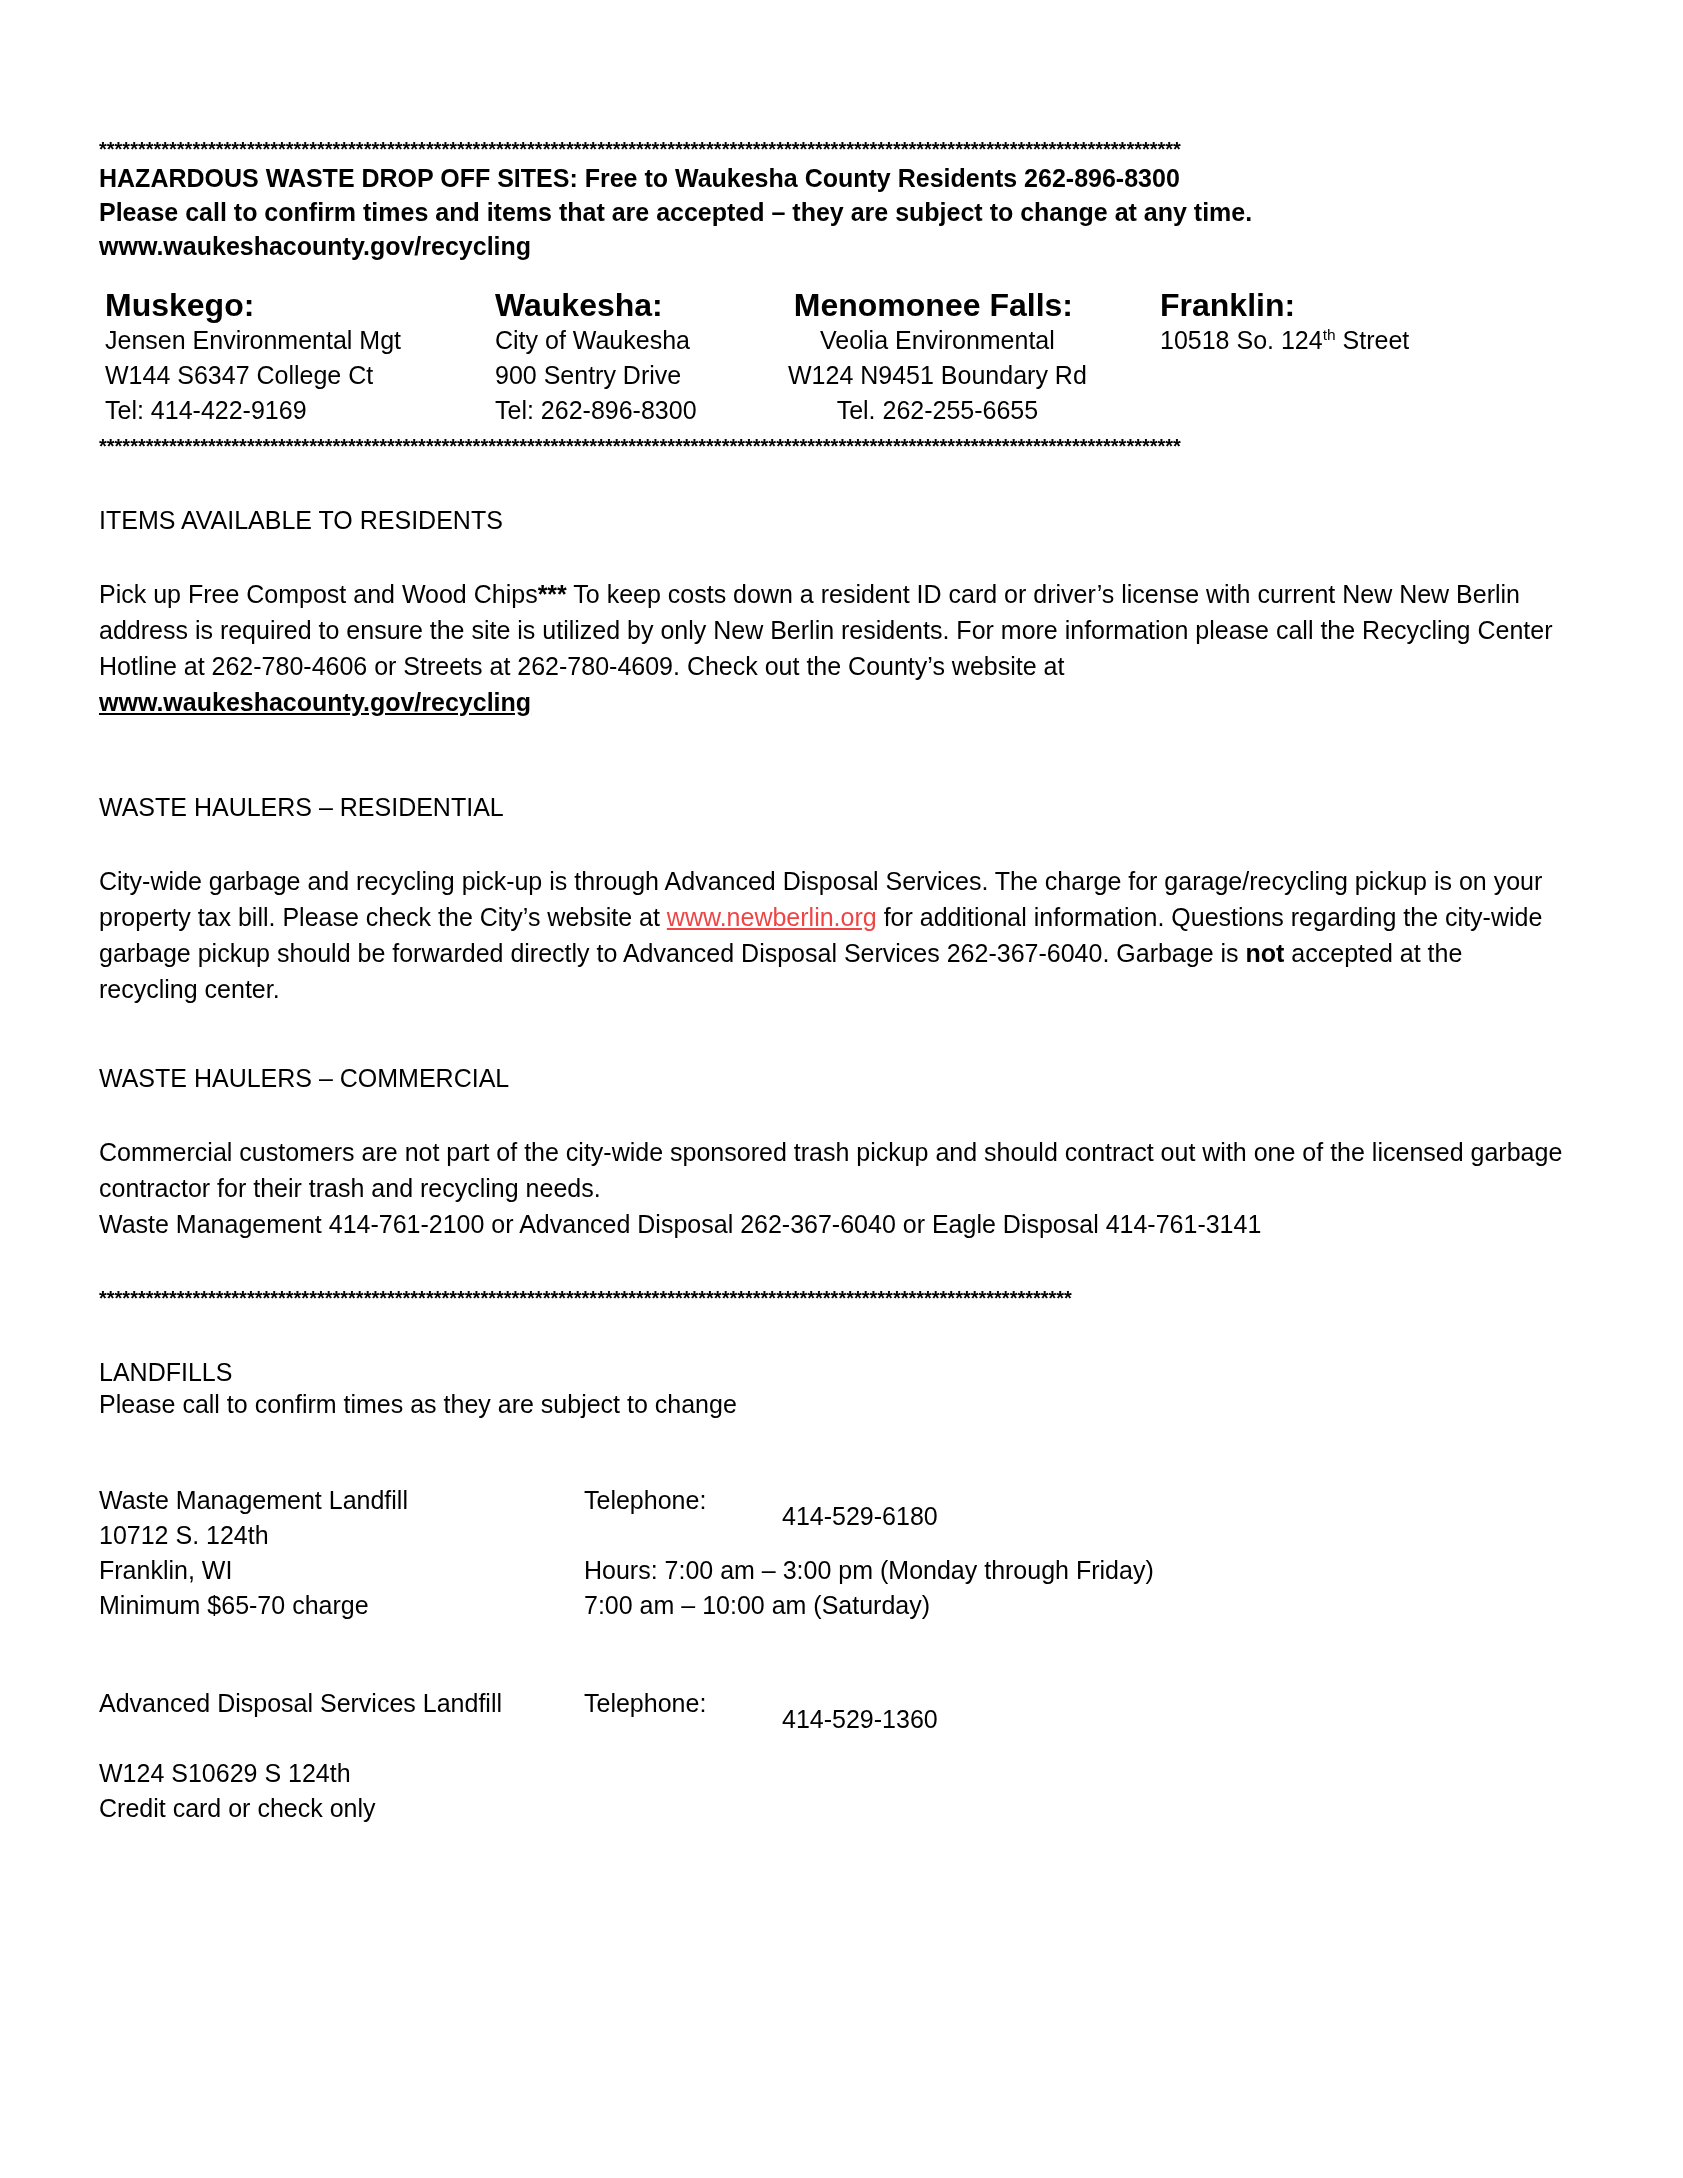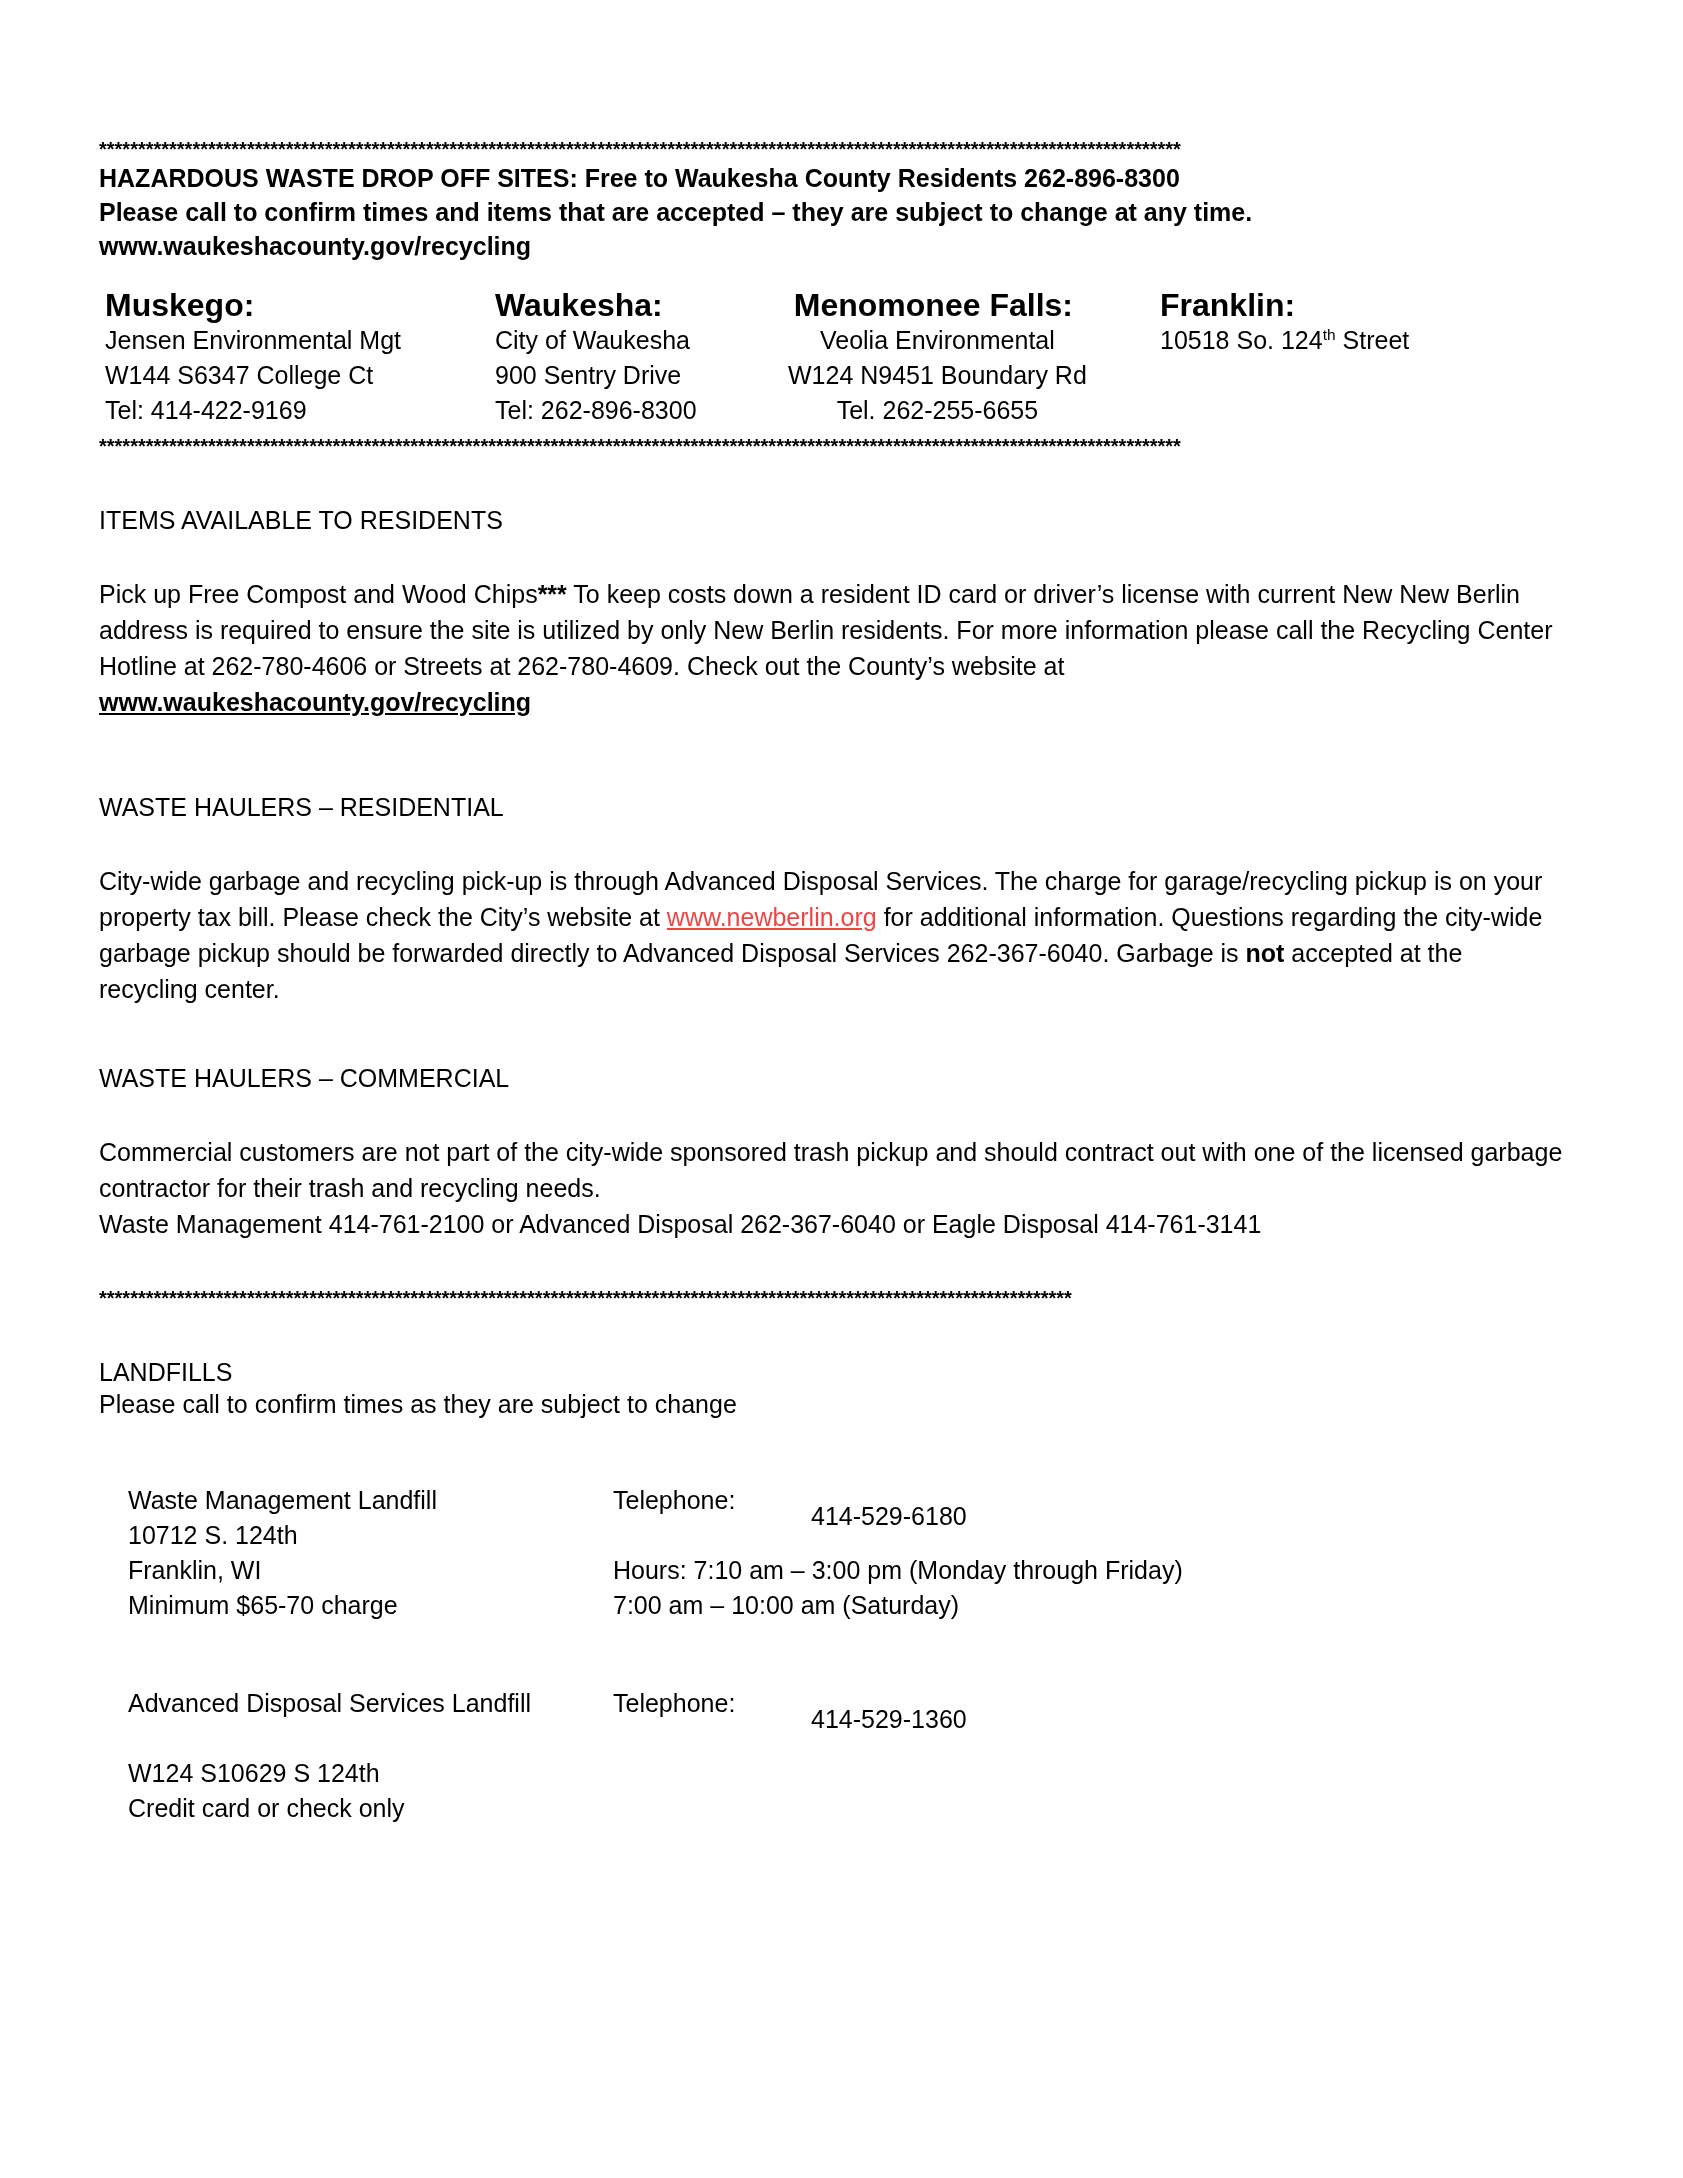--- a/index.html
+++ b/index.html
@@ -99,21 +99,20 @@
     font-size: 25px;
     line-height: 35px;
     white-space: nowrap;
   }
   .site-col.c2 .site-line { padding-left: 8px; }
   .site-col.c3 .site-line { padding-left: 0px; }
 
   
   .landfill {
     position: relative;
-    margin-left: 29px;
   }
   .lf-row {
     position: relative;
     height: 35px;
   }
   .lf-left {
     position: absolute;
     left: 0;
     top: 0;
     font-size: 25px;
@@ -221,21 +220,21 @@
       <div class="lf-row">
         <span class="lf-left">Waste Management Landfill</span>
         <span class="lf-right">Telephone:</span>
         <span class="lf-phone-val">414-529-6180</span>
       </div>
       <div class="lf-row">
         <span class="lf-left">10712 S. 124th</span>
       </div>
       <div class="lf-row">
         <span class="lf-left">Franklin, WI</span>
-        <span class="lf-right">Hours:  7:10 am – 3:00 pm (Monday through Friday)</span>
+        <span class="lf-right">Hours:  7:00 am – 3:00 pm (Monday through Friday)</span>
       </div>
       <div class="lf-row">
         <span class="lf-left">Minimum $65-70 charge</span>
         <span class="lf-right">7:00 am – 10:00 am (Saturday)</span>
       </div>
     </div>
 
     <div class="gap-64"></div>
 
     <div class="landfill">

